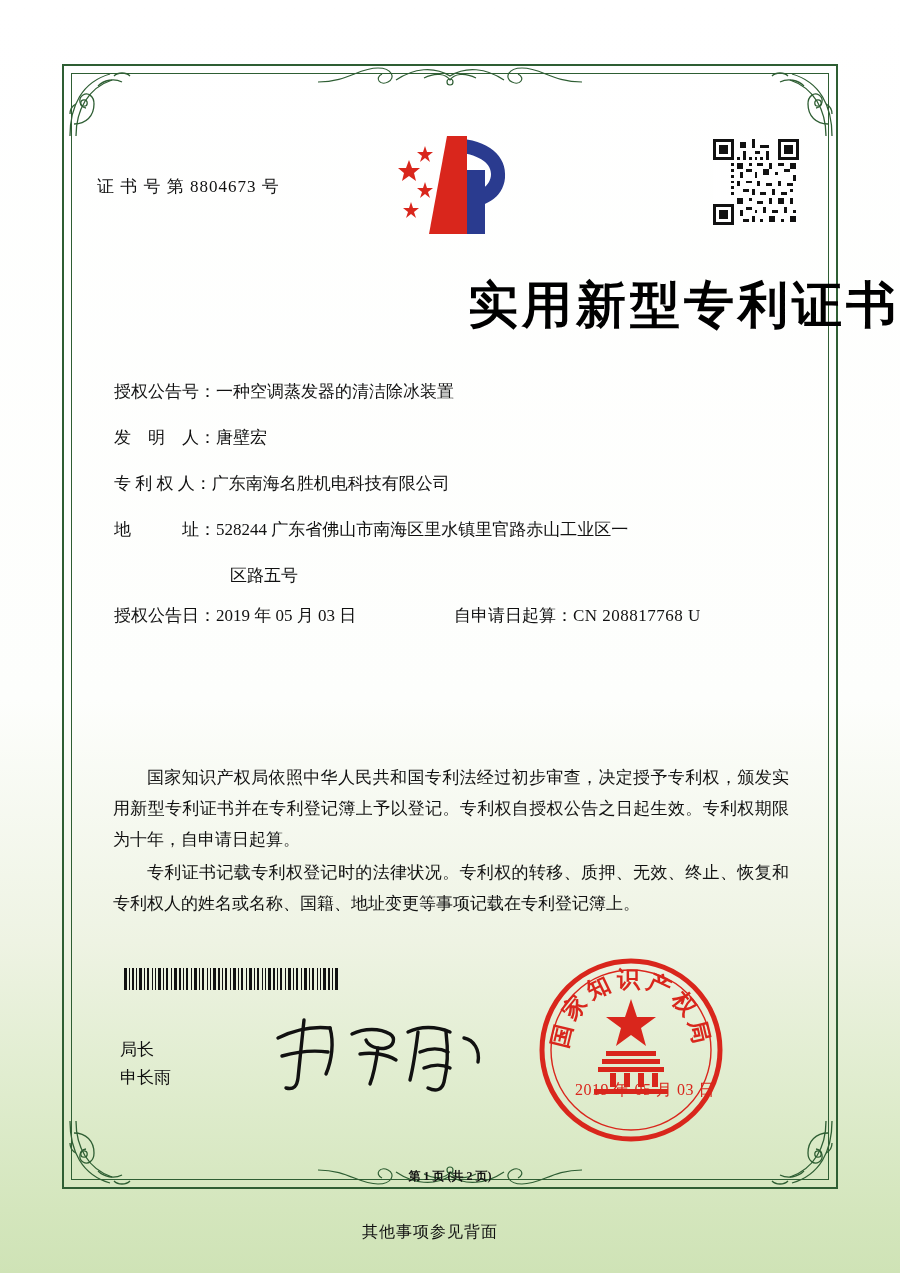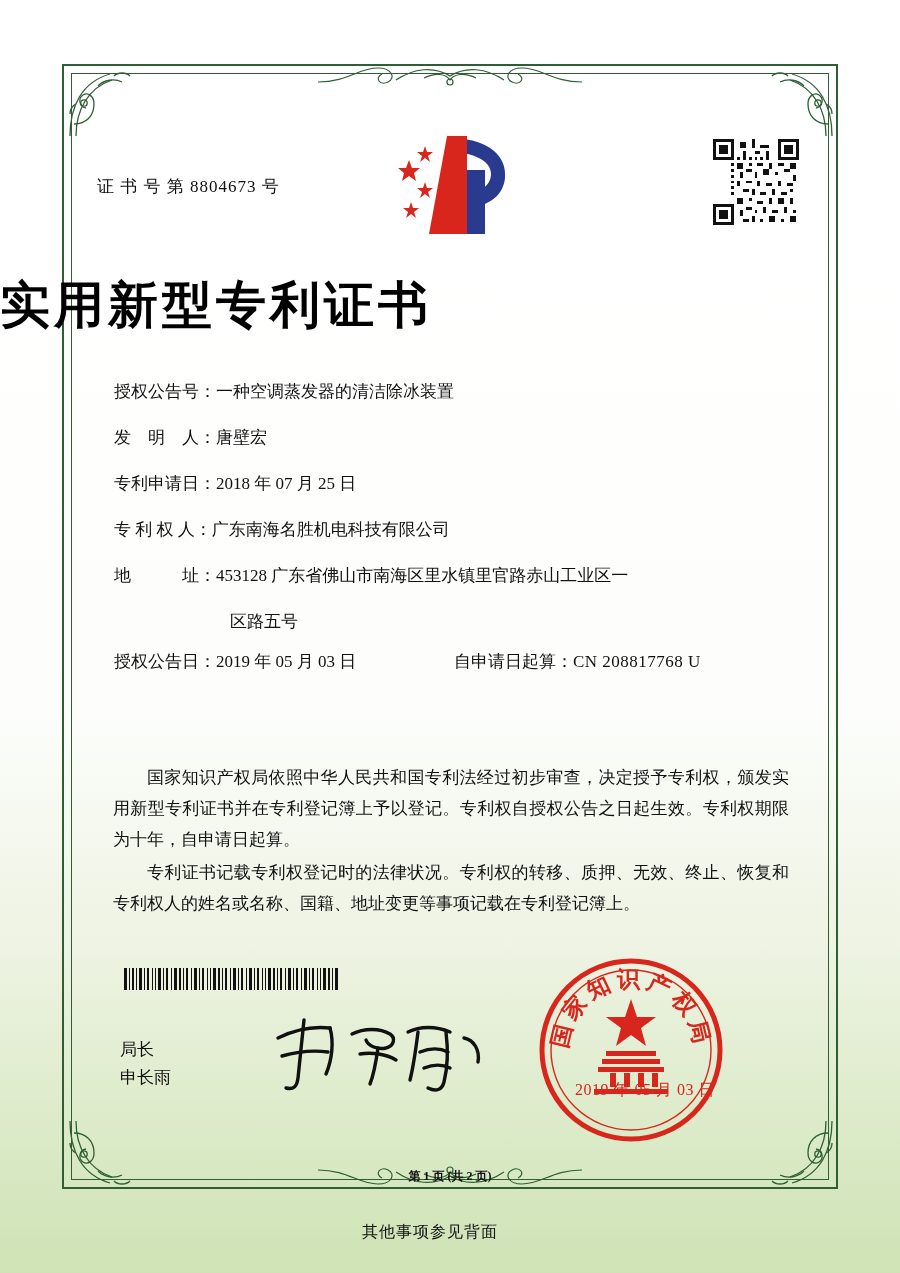--- a/index.html
+++ b/index.html
@@ -90,21 +90,21 @@
     position: absolute;
     left: 713px; top: 139px;
     width: 86px; height: 86px;
   }
 
   
   .title {
     position: absolute;
     left: 0; top: 272px;
     width: 900px;
-    text-align: left;
+    text-align: right;
     font-size: 50px;
     font-weight: bold;
     letter-spacing: 4px;
     color: #000;
     font-family: "DejaVu Serif", "Liberation Serif", serif;
   }
 
   
   .fields {
     position: absolute;
@@ -397,27 +397,24 @@
   <div class="title">实用新型专利证书</div>
 
   <div class="fields">
     <div class="f-row">
       <span class="f-label">授权公告号：</span><span class="f-val">一种空调蒸发器的清洁除冰装置</span>
     </div>
     <div class="f-row">
       <span class="f-label">发　明　人：</span><span class="f-val">唐壁宏</span>
     </div>
     <div class="f-row">
-      <span class="f-label">专利申请日：</span><span class="f-val">2018 年 07 月 25 日</span>
-    </div>
-    <div class="f-row">
       <span class="f-label">专 利 权 人：</span><span class="f-val">广东南海名胜机电科技有限公司</span>
     </div>
     <div class="f-row">
-      <span class="f-label">地　　　址：</span><span class="f-val">453128 广东省佛山市南海区里水镇里官路赤山工业区一</span>
+      <span class="f-label">地　　　址：</span><span class="f-val">528244 广东省佛山市南海区里水镇里官路赤山工业区一</span>
     </div>
     <div class="addr-cont">
       <span class="f-val">区路五号</span>
     </div>
     <div class="f-row row-dual">
       <span class="f-label">授权公告日：</span><span class="f-val">2019 年 05 月 03 日</span>
       <span class="second">
         <span class="f-label">自申请日起算：</span><span class="f-val mono">CN 208817768 U</span>
       </span>
     </div>

